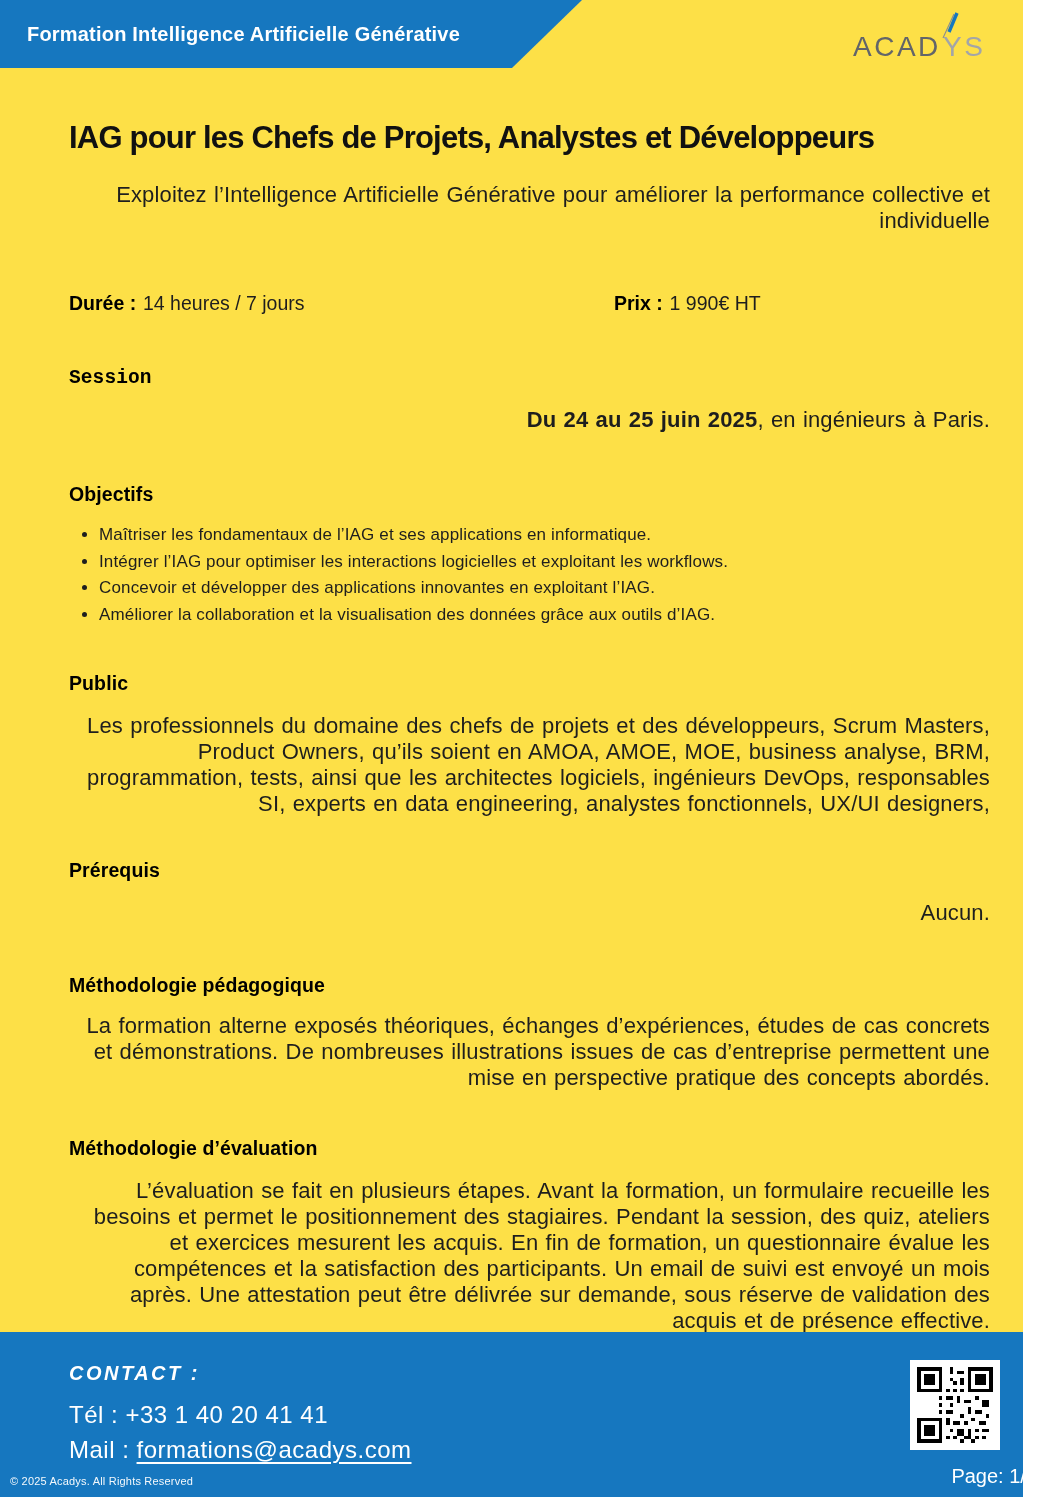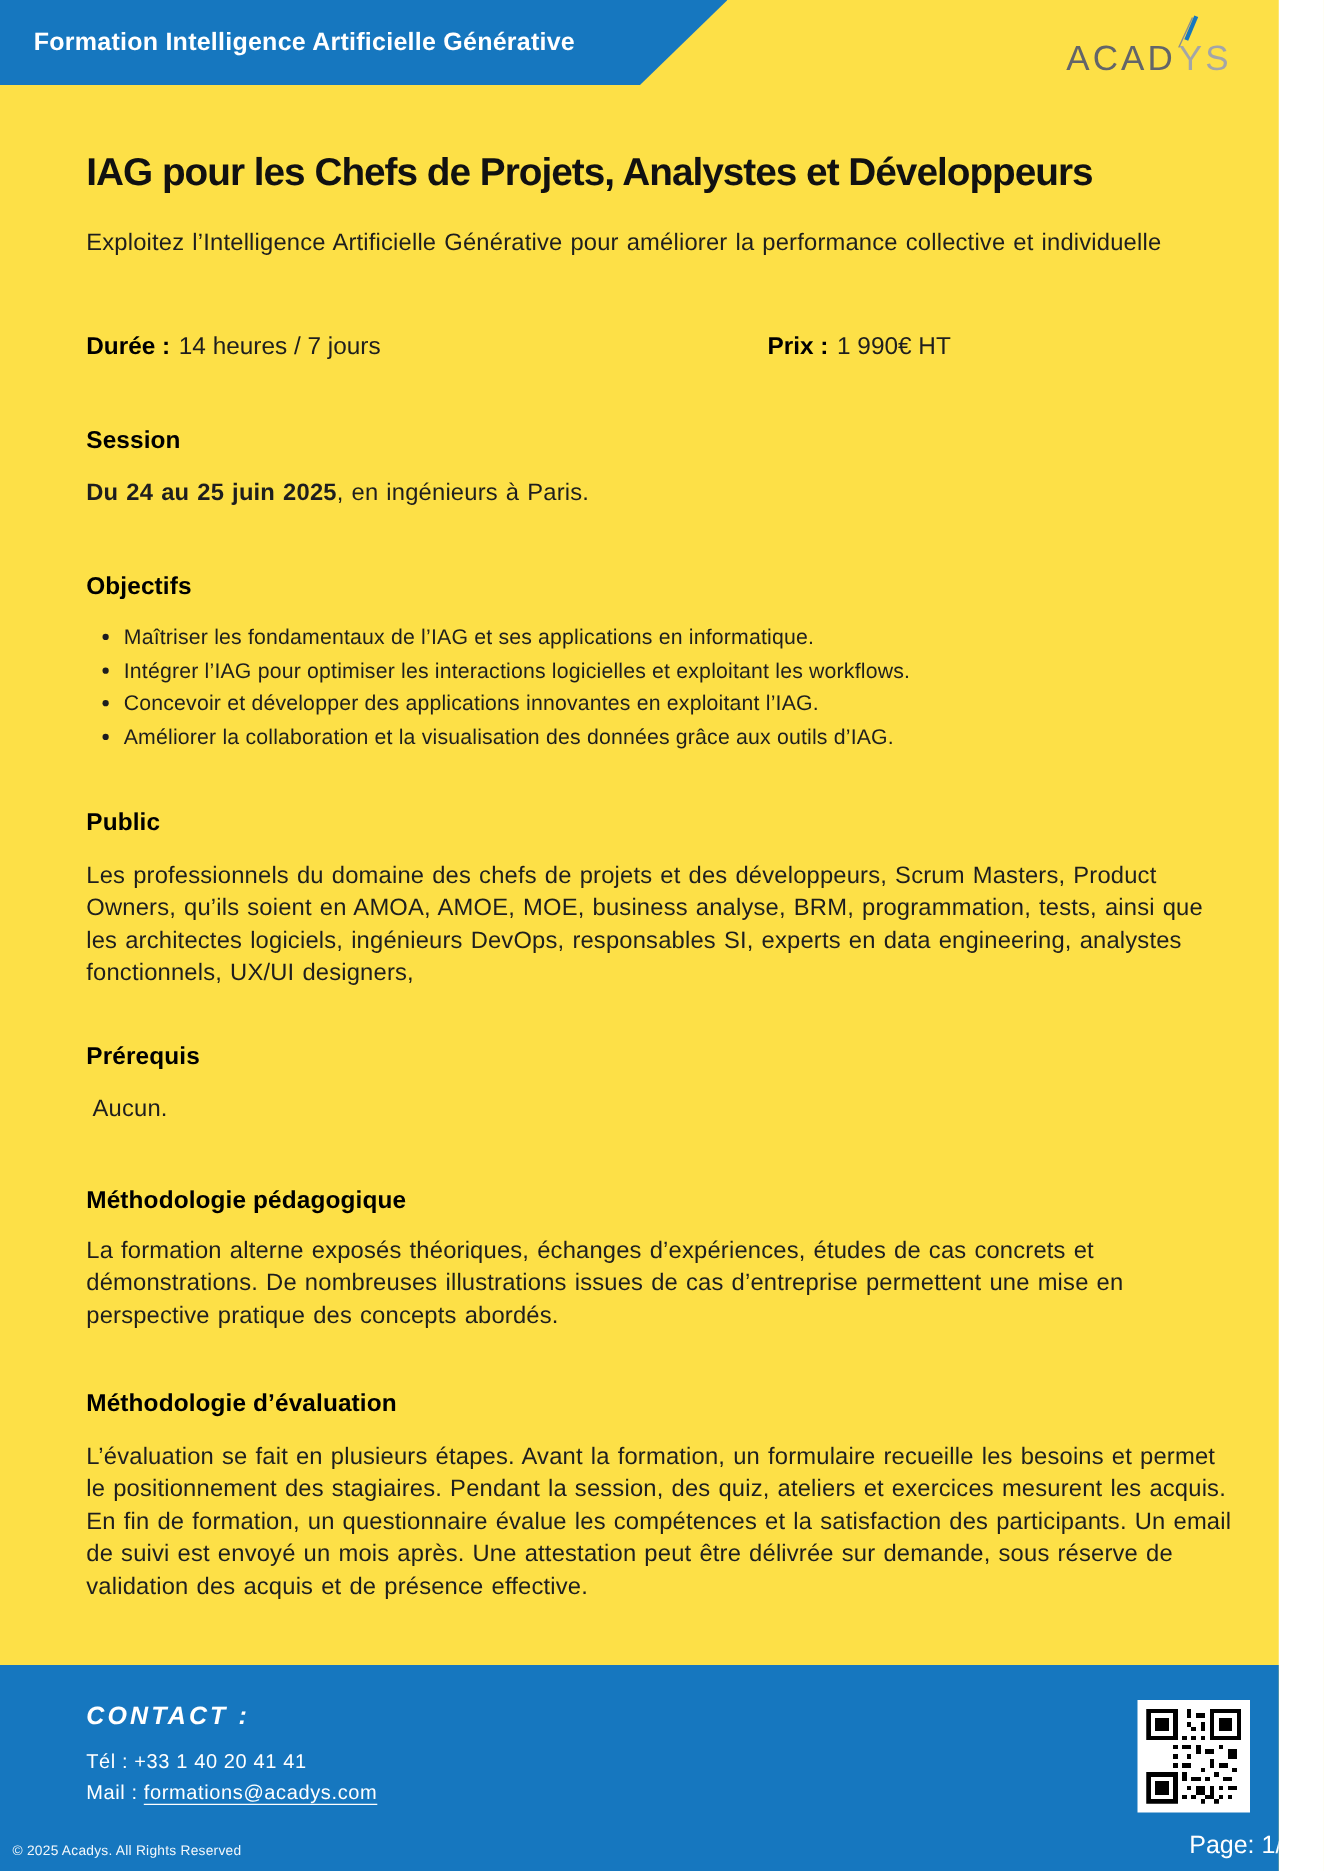--- a/index.html
+++ b/index.html
@@ -65,33 +65,34 @@
   .meta-duration { width: 545px; }
   .meta-label { font-weight: bold; color: #000; }
   .meta-value { margin-left: 0.35em; }
 
   h2.section-heading {
     font-size: 19.5px;
     font-weight: bold;
     color: #000000;
     letter-spacing: 0.1px;
   }
-  .h-session   { margin-top: 52px; }
+  .h-session   { margin-top: 52px; font-family: Liberation Mono, monospace; }
   .h-objectifs { margin-top: 50px; }
   .h-public    { margin-top: 44px; }
   .h-prerequis { margin-top: 42px; }
   .h-peda      { margin-top: 48px; }
   .h-eval      { margin-top: 46px; }
 
   .body-text {
-    font-size: 19px;
+    font-size: 22px;
     line-height: 26px;
     letter-spacing: 0.15px;
     word-spacing: 1px;
     color: #1e1e1e;
+    text-align: right;
   }
   .session-line { margin-top: 18px; }
   .session-date { font-weight: bold; }
 
   ul.objectifs-list {
     margin-top: 16px;
     padding-left: 30px;
   }
   ul.objectifs-list li {
     font-size: 17px;
@@ -116,21 +117,21 @@
     position: absolute;
     left: 69px; top: 30px;
   }
   .contact-heading {
     font-size: 20px;
     font-weight: bold;
     letter-spacing: 2.5px;
     font-style: italic;
   }
   .contact-line {
-    font-size: 16px;
+    font-size: 24px;
     letter-spacing: 0.5px;
   }
   .tel-line { margin-top: 16px; }
   .mail-line { margin-top: 7px; }
   .contact-value { margin-left: 0.3em; }
   a.mail-link {
     color: #ffffff;
     text-decoration: underline;
     text-underline-offset: 4px;
   }

